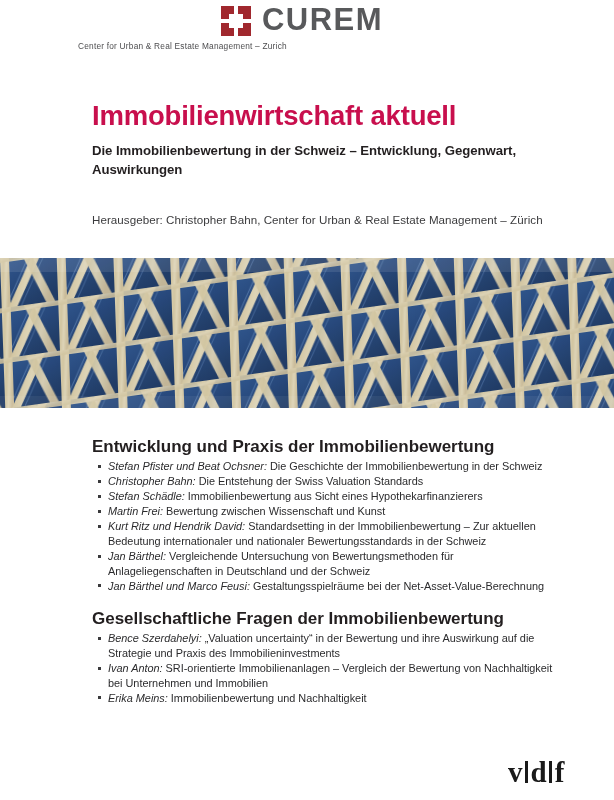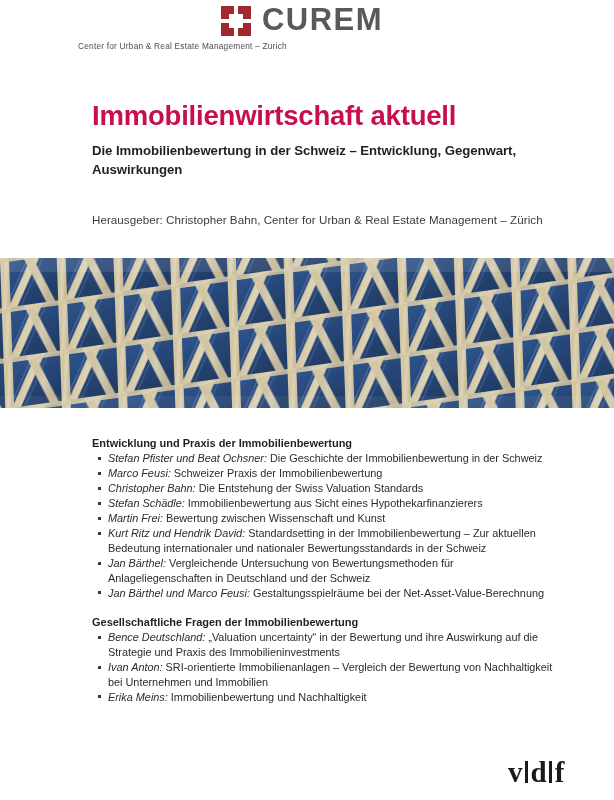--- a/index.html
+++ b/index.html
@@ -125,21 +125,21 @@
   .photo-band svg { display: block; }
 
   
   .contents {
     position: absolute;
     left: 92px;
     top: 437px;
     width: 462px;
   }
   .toc-heading {
-    font-size: 11px;
+    font-size: 17px;
     font-weight: bold;
     color: #231f20;
     margin: 0 0 2px 0;
     letter-spacing: -0.02px;
   }
   .toc-heading.second {
     margin-top: 16px;
   }
   ul.toc-list {
     list-style: none;
@@ -258,32 +258,31 @@
     <rect x="0" y="0" width="614" height="14" fill="#ffffff" opacity="0.10"></rect>
     <rect x="0" y="138" width="614" height="12" fill="#ffffff" opacity="0.06"></rect>
   </svg>
 </div>
 
 <div class="contents">
 
   <h2 class="toc-heading">Entwicklung und Praxis der Immobilienbewertung</h2>
   <ul class="toc-list">
     <li><span class="author">Stefan Pfister und Beat Ochsner:</span><span> Die Geschichte der Immobilienbewertung in der Schweiz</span></li>
-    <li><span class="author">Marco Feusi:</span><span> Schweizer Praxis der Immobilienbewertung</span></li>
     <li><span class="author">Christopher Bahn:</span><span> Die Entstehung der Swiss Valuation Standards</span></li>
     <li><span class="author">Stefan Schädle:</span><span> Immobilienbewertung aus Sicht eines Hypothekarfinanzierers</span></li>
     <li><span class="author">Martin Frei:</span><span> Bewertung zwischen Wissenschaft und Kunst</span></li>
     <li><span class="author">Kurt Ritz und Hendrik David:</span><span> Standardsetting in der Immobilienbewertung – Zur aktuellen Bedeutung internationaler und nationaler Bewertungsstandards in der Schweiz</span></li>
     <li><span class="author">Jan Bärthel:</span><span> Vergleichende Untersuchung von Bewertungsmethoden für Anlageliegenschaften in Deutschland und der Schweiz</span></li>
     <li><span class="author">Jan Bärthel und Marco Feusi:</span><span> Gestaltungsspielräume bei der Net-Asset-Value-Berechnung</span></li>
   </ul>
 
   <h2 class="toc-heading second">Gesellschaftliche Fragen der Immobilienbewertung</h2>
   <ul class="toc-list">
-    <li><span class="author">Bence Deutschland:</span><span> „Valuation uncertainty“ in der Bewertung und ihre Auswirkung auf die Strategie und Praxis des Immobilieninvestments</span></li>
+    <li><span class="author">Bence Szerdahelyi:</span><span> „Valuation uncertainty“ in der Bewertung und ihre Auswirkung auf die Strategie und Praxis des Immobilieninvestments</span></li>
     <li><span class="author">Ivan Anton:</span><span> SRI-orientierte Immobilienanlagen – Vergleich der Bewertung von Nachhaltigkeit bei Unternehmen und Immobilien</span></li>
     <li><span class="author">Erika Meins:</span><span> Immobilienbewertung und Nachhaltigkeit</span></li>
   </ul>
 </div>
 
 <div class="publisher">
   <div class="vdf">
     <span class="glyph">v</span>
     <span class="sep"></span>
     <span class="glyph">d</span>

